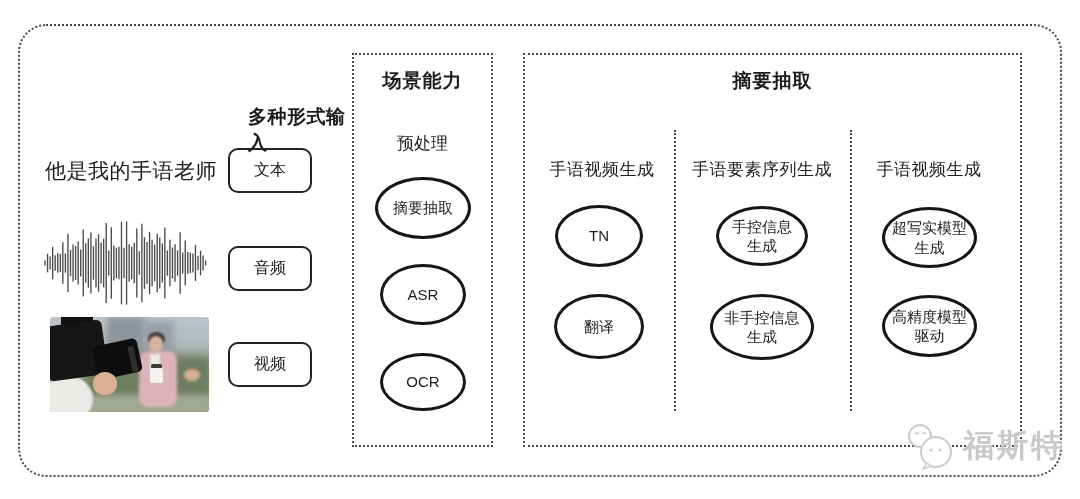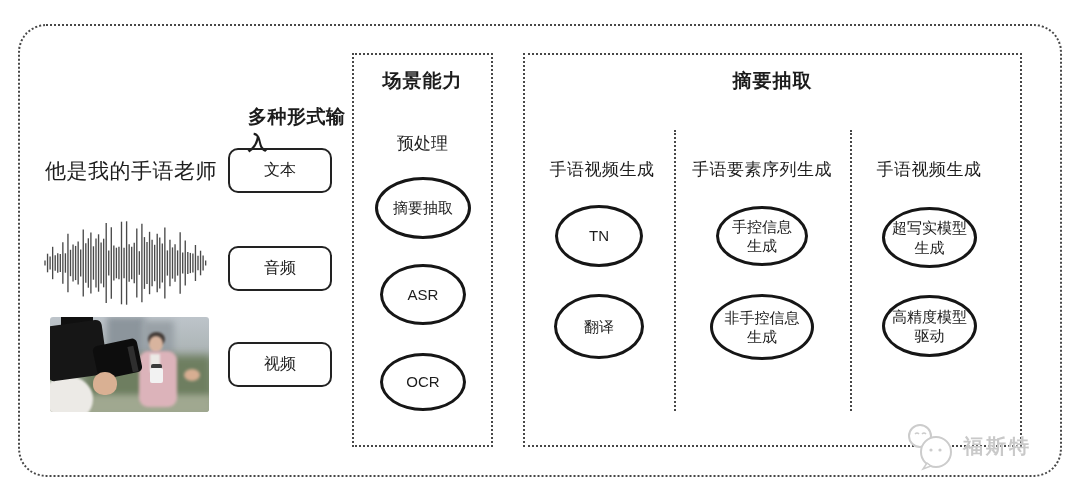--- a/index.html
+++ b/index.html
@@ -31,42 +31,42 @@
   .ph-miccap { left:63.5%; top:49%; width:11px; height:5px; background:#3a3a3a; border-radius:2px; filter:blur(.4px); }
   .ph-mic { left:63%; top:54%; width:13px; height:15px; background:#f2f2f2; border-radius:2px; filter:blur(.4px); }
   .ph-hand-r { left:84%; top:55%; width:16px; height:12px; background:#d7ae92; border-radius:50%; filter:blur(1.5px); }
   .ph-shoulder { left:-5%; bottom:-10%; width:32%; height:48%; background:#eceae6; border-radius:50%; filter:blur(1px); }
   .ph-cam-top { left:7%; top:0; width:20%; height:16%; background:#101010; }
   .ph-cam-body { left:-3%; top:6%; width:38%; height:58%; background:#161616; border-radius:6px; transform:rotate(-8deg); }
   .ph-lens { left:28%; top:26%; width:28%; height:36%; background:#0d0d0d; border-radius:5px; transform:rotate(-12deg); }
   .ph-lens-ring { left:50%; top:30%; width:4%; height:27%; background:#2e2e2e; transform:rotate(-12deg); }
   .ph-hand-l { left:27%; top:58%; width:15%; height:24%; background:#d9b093; border-radius:50% 50% 45% 45%; filter:blur(.5px); }
 
-  .io-box { position:absolute; left:228px; width:104px; height:45px; border:2px solid #222;
+  .io-box { position:absolute; left:228px; width:84px; height:45px; border:2px solid #222;
             border-radius:10px; display:flex; align-items:center; justify-content:center; font-size:16px; }
 
   
   .dash-box { position:absolute; top:53px; border:2px dotted #474747; }
   .scene-box { left:352px; width:141px; height:394px; }
   .core-box { left:523px; width:499px; height:394px; }
   .box-title { position:absolute; top:13px; left:0; right:0; text-align:center;
                font-size:19px; font-weight:bold; letter-spacing:1px; }
   .sub-label { position:absolute; top:77px; left:0; right:0; text-align:center; font-size:17px; }
 
   .node { position:absolute; border:3px solid #161616; border-radius:50%; background:#fff;
           display:flex; align-items:center; justify-content:center; text-align:center;
           font-size:15px; line-height:1.3; white-space:pre-line; padding:0 4px; }
 
   .col-header { position:absolute; top:103px; text-align:center; font-size:17px; letter-spacing:.5px; }
   .v-divider { position:absolute; top:75px; height:281px; width:0; border-left:2px dotted #474747; }
 
   
   .watermark { position:absolute; left:903px; top:421px; display:flex; align-items:center;
                gap:4px; z-index:5; background:transparent; }
-  .wm-text { font-size:20px; font-weight:bold; color:#c9c9c9; letter-spacing:3px;
+  .wm-text { font-size:31px; font-weight:bold; color:#c9c9c9; letter-spacing:3px;
              text-shadow:0 0 1px #ffffff;text-align:center; }
 </style>
 </head>
 <body>
 
 <div class="canvas">
 
   <div class="outer-border"></div>
 
   <div class="input-header">多种形式输入</div>

